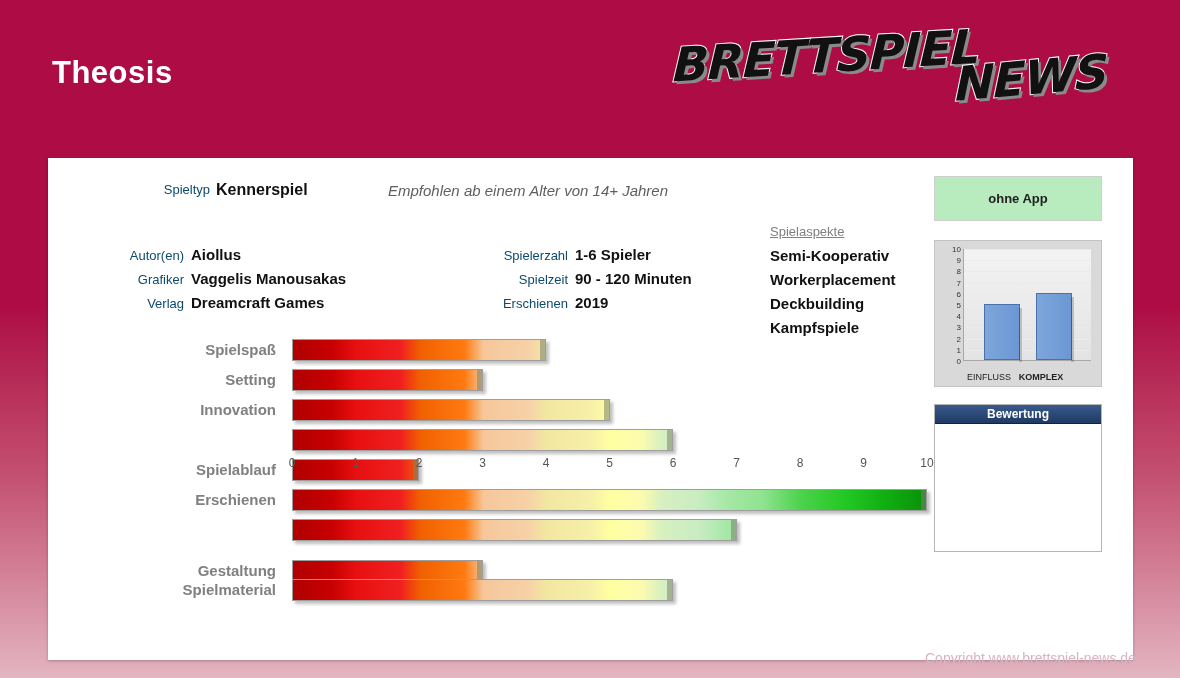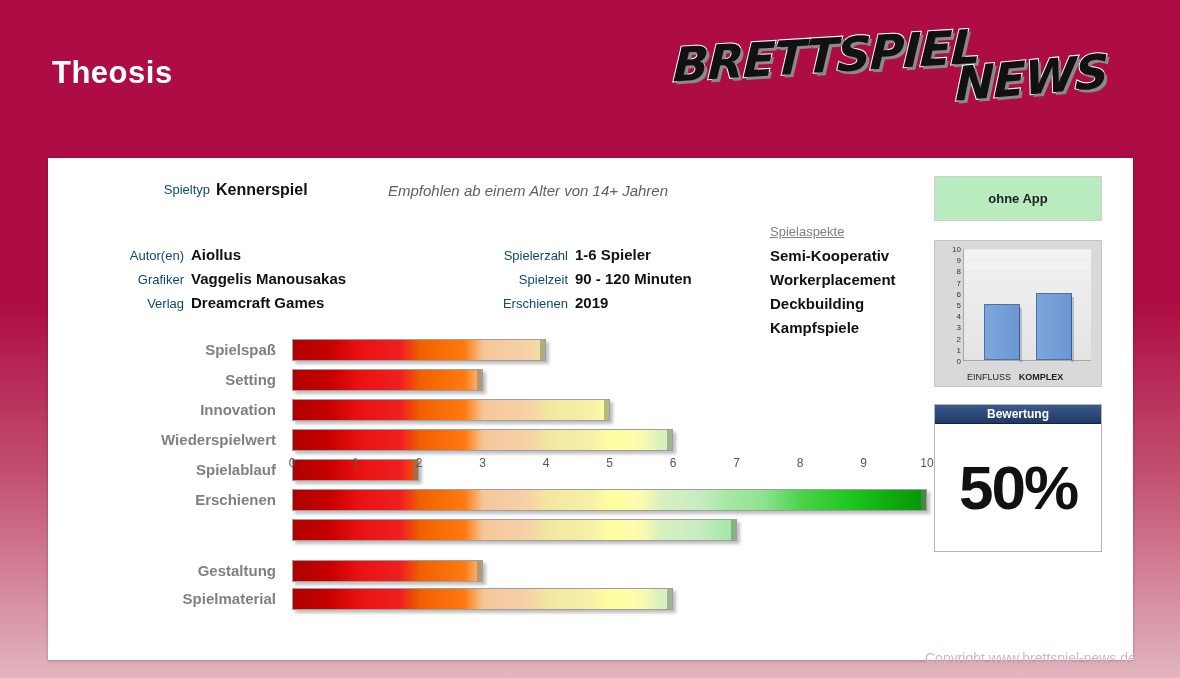--- a/index.html
+++ b/index.html
@@ -224,21 +224,20 @@
         <div class="ytick" style="top: 0px; right: 100%; margin-right: 3px;">10</div>
         <div class="mbar" style="height: 56px; left: 20px;"></div>
         <div class="mbar" style="height: 67.2px; left: 72px;"></div>
       </div>
   <div class="mxlabel" style="left: 28px; width: 52px;">EINFLUSS</div>
       <div class="mxlabel" style="left: 80px; width: 52px; font-weight: bold;">KOMPLEX</div>
     </div>
 
   <div id="ratingbox">
     <div class="rt-head">Bewertung</div>
-    <div class="rt-val">50%</div>
   </div>
 
   <div id="barchart">
       <div class="brow" style="top: 0px;">
         <div class="blabel">Spielspaß</div>
         <div class="btrack" style="width: 635px;">
           <div class="bfill" style="width: 254px; background-image: linear-gradient(to right, rgb(176, 0, 0) 0%, rgb(200, 0, 0) 6%, rgb(232, 16, 16) 10%, rgb(240, 32, 32) 17%, rgb(240, 96, 0) 20%, rgb(255, 122, 16) 27%, rgb(245, 199, 154) 30%, rgb(247, 209, 168) 37%, rgb(242, 231, 160) 40%, rgb(246, 240, 168) 47%, rgb(255, 255, 160) 50%, rgb(251, 251, 176) 55%, rgb(216, 240, 192) 58%, rgb(200, 236, 194) 64%, rgb(168, 232, 168) 68%, rgb(143, 227, 143) 74%, rgb(76, 210, 76) 80%, rgb(34, 200, 34) 87%, rgb(17, 176, 17) 93%, rgb(10, 143, 10) 100%); background-size: 635px 100%; background-repeat: no-repeat;"></div>
         </div>
       </div>
       <div class="brow" style="top: 30px;">
@@ -247,21 +246,20 @@
           <div class="bfill" style="width: 190.5px; background-image: linear-gradient(to right, rgb(176, 0, 0) 0%, rgb(200, 0, 0) 6%, rgb(232, 16, 16) 10%, rgb(240, 32, 32) 17%, rgb(240, 96, 0) 20%, rgb(255, 122, 16) 27%, rgb(245, 199, 154) 30%, rgb(247, 209, 168) 37%, rgb(242, 231, 160) 40%, rgb(246, 240, 168) 47%, rgb(255, 255, 160) 50%, rgb(251, 251, 176) 55%, rgb(216, 240, 192) 58%, rgb(200, 236, 194) 64%, rgb(168, 232, 168) 68%, rgb(143, 227, 143) 74%, rgb(76, 210, 76) 80%, rgb(34, 200, 34) 87%, rgb(17, 176, 17) 93%, rgb(10, 143, 10) 100%); background-size: 635px 100%; background-repeat: no-repeat;"></div>
         </div>
       </div>
       <div class="brow" style="top: 60px;">
         <div class="blabel">Innovation</div>
         <div class="btrack" style="width: 635px;">
           <div class="bfill" style="width: 317.5px; background-image: linear-gradient(to right, rgb(176, 0, 0) 0%, rgb(200, 0, 0) 6%, rgb(232, 16, 16) 10%, rgb(240, 32, 32) 17%, rgb(240, 96, 0) 20%, rgb(255, 122, 16) 27%, rgb(245, 199, 154) 30%, rgb(247, 209, 168) 37%, rgb(242, 231, 160) 40%, rgb(246, 240, 168) 47%, rgb(255, 255, 160) 50%, rgb(251, 251, 176) 55%, rgb(216, 240, 192) 58%, rgb(200, 236, 194) 64%, rgb(168, 232, 168) 68%, rgb(143, 227, 143) 74%, rgb(76, 210, 76) 80%, rgb(34, 200, 34) 87%, rgb(17, 176, 17) 93%, rgb(10, 143, 10) 100%); background-size: 635px 100%; background-repeat: no-repeat;"></div>
         </div>
       </div>
       <div class="brow" style="top: 90px;">
-        <div class="blabel">Wiederspielwert</div>
         <div class="btrack" style="width: 635px;">
           <div class="bfill" style="width: 381px; background-image: linear-gradient(to right, rgb(176, 0, 0) 0%, rgb(200, 0, 0) 6%, rgb(232, 16, 16) 10%, rgb(240, 32, 32) 17%, rgb(240, 96, 0) 20%, rgb(255, 122, 16) 27%, rgb(245, 199, 154) 30%, rgb(247, 209, 168) 37%, rgb(242, 231, 160) 40%, rgb(246, 240, 168) 47%, rgb(255, 255, 160) 50%, rgb(251, 251, 176) 55%, rgb(216, 240, 192) 58%, rgb(200, 236, 194) 64%, rgb(168, 232, 168) 68%, rgb(143, 227, 143) 74%, rgb(76, 210, 76) 80%, rgb(34, 200, 34) 87%, rgb(17, 176, 17) 93%, rgb(10, 143, 10) 100%); background-size: 635px 100%; background-repeat: no-repeat;"></div>
         </div>
       </div>
       <div class="brow" style="top: 120px;">
         <div class="blabel">Spielablauf</div>
         <div class="btrack" style="width: 635px;">
           <div class="bfill" style="width: 127px; background-image: linear-gradient(to right, rgb(176, 0, 0) 0%, rgb(200, 0, 0) 6%, rgb(232, 16, 16) 10%, rgb(240, 32, 32) 17%, rgb(240, 96, 0) 20%, rgb(255, 122, 16) 27%, rgb(245, 199, 154) 30%, rgb(247, 209, 168) 37%, rgb(242, 231, 160) 40%, rgb(246, 240, 168) 47%, rgb(255, 255, 160) 50%, rgb(251, 251, 176) 55%, rgb(216, 240, 192) 58%, rgb(200, 236, 194) 64%, rgb(168, 232, 168) 68%, rgb(143, 227, 143) 74%, rgb(76, 210, 76) 80%, rgb(34, 200, 34) 87%, rgb(17, 176, 17) 93%, rgb(10, 143, 10) 100%); background-size: 635px 100%; background-repeat: no-repeat;"></div>
         </div>
       </div>
@@ -275,21 +273,21 @@
         <div class="btrack" style="width: 635px;">
           <div class="bfill" style="width: 444.5px; background-image: linear-gradient(to right, rgb(176, 0, 0) 0%, rgb(200, 0, 0) 6%, rgb(232, 16, 16) 10%, rgb(240, 32, 32) 17%, rgb(240, 96, 0) 20%, rgb(255, 122, 16) 27%, rgb(245, 199, 154) 30%, rgb(247, 209, 168) 37%, rgb(242, 231, 160) 40%, rgb(246, 240, 168) 47%, rgb(255, 255, 160) 50%, rgb(251, 251, 176) 55%, rgb(216, 240, 192) 58%, rgb(200, 236, 194) 64%, rgb(168, 232, 168) 68%, rgb(143, 227, 143) 74%, rgb(76, 210, 76) 80%, rgb(34, 200, 34) 87%, rgb(17, 176, 17) 93%, rgb(10, 143, 10) 100%); background-size: 635px 100%; background-repeat: no-repeat;"></div>
         </div>
       </div>
       <div class="brow" style="top: 210px; margin-top: 11px;">
         <div class="blabel">Gestaltung</div>
         <div class="btrack" style="width: 635px;">
           <div class="bfill" style="width: 190.5px; background-image: linear-gradient(to right, rgb(176, 0, 0) 0%, rgb(200, 0, 0) 6%, rgb(232, 16, 16) 10%, rgb(240, 32, 32) 17%, rgb(240, 96, 0) 20%, rgb(255, 122, 16) 27%, rgb(245, 199, 154) 30%, rgb(247, 209, 168) 37%, rgb(242, 231, 160) 40%, rgb(246, 240, 168) 47%, rgb(255, 255, 160) 50%, rgb(251, 251, 176) 55%, rgb(216, 240, 192) 58%, rgb(200, 236, 194) 64%, rgb(168, 232, 168) 68%, rgb(143, 227, 143) 74%, rgb(76, 210, 76) 80%, rgb(34, 200, 34) 87%, rgb(17, 176, 17) 93%, rgb(10, 143, 10) 100%); background-size: 635px 100%; background-repeat: no-repeat;"></div>
         </div>
       </div>
-      <div class="brow" style="top: 249px;">
+      <div class="brow" style="top: 240px;">
         <div class="blabel">Spielmaterial</div>
         <div class="btrack" style="width: 635px;">
           <div class="bfill" style="width: 381px; background-image: linear-gradient(to right, rgb(176, 0, 0) 0%, rgb(200, 0, 0) 6%, rgb(232, 16, 16) 10%, rgb(240, 32, 32) 17%, rgb(240, 96, 0) 20%, rgb(255, 122, 16) 27%, rgb(245, 199, 154) 30%, rgb(247, 209, 168) 37%, rgb(242, 231, 160) 40%, rgb(246, 240, 168) 47%, rgb(255, 255, 160) 50%, rgb(251, 251, 176) 55%, rgb(216, 240, 192) 58%, rgb(200, 236, 194) 64%, rgb(168, 232, 168) 68%, rgb(143, 227, 143) 74%, rgb(76, 210, 76) 80%, rgb(34, 200, 34) 87%, rgb(17, 176, 17) 93%, rgb(10, 143, 10) 100%); background-size: 635px 100%; background-repeat: no-repeat;"></div>
         </div>
       </div>
     </div>
   <div id="axis">
       <div class="tick" style="left: 0px;">0</div>
       <div class="tick" style="left: 63.5px;">1</div>
       <div class="tick" style="left: 127px;">2</div>

